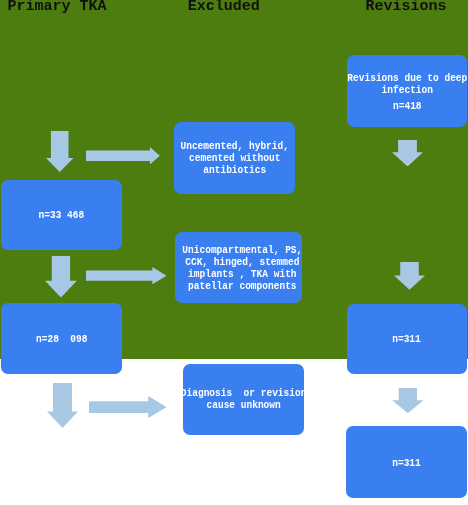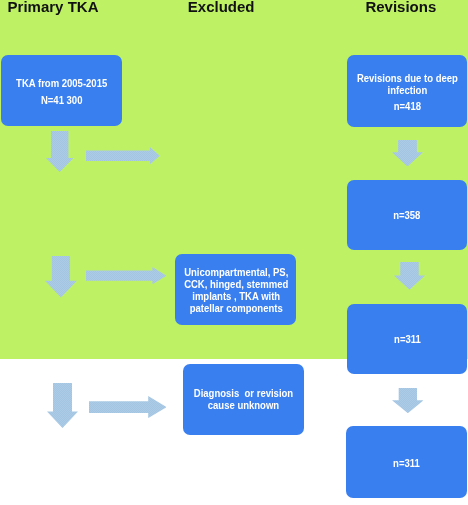--- a/index.html
+++ b/index.html
@@ -1,73 +1,79 @@
 <!DOCTYPE html>
 <html><head>
 <meta charset="utf-8">
 <title>Patient selection flowchart</title>
 <style>
   html,body{margin:0;padding:0;}
   body{width:468px;height:505px;background:#ffffff;overflow:hidden;
        font-family:"Liberation Sans",sans-serif;
        -webkit-font-smoothing:antialiased;}
-  #root{position:relative;width:468px;height:359px;background:#bef264;}
+  #root{position:relative;width:468px;height:359px;background:#4d7c0f;font-family:Liberation Mono, monospace;}
   .col-title{position:absolute;font-weight:bold;font-size:15px;color:#111111;
              white-space:nowrap;line-height:17px;}
   .node{position:absolute;background:#3a7ff0;border-radius:7px;
         display:flex;align-items:center;justify-content:center;}
   .node .txt{color:#ffffff;font-size:11px;font-weight:bold;
              text-align:center;transform:scaleX(0.865);}
   .node .ln{display:block;white-space:pre;}
   .node .ln.blank{height:4px;}
   svg.arrow{position:absolute;}
   svg.arrow polygon{fill:url(#ditherFill);}
 </style>
 </head>
 <body>
 
 <div id="root">
 
 <div class="col-title" style="left:7.6px;top:-2.2px;">Primary TKA</div>
 <div class="col-title" style="left:187.8px;top:-2.2px;">Excluded</div>
 <div class="col-title" style="left:365.4px;top:-2.2px;">Revisions</div>
 
-<div class="node" style="left:1.2px;top:55.4px;width:120.5px;height:71.0px;">
-      <div class="txt" style="line-height:16.8px;padding-top:2px;">
-        <span class="ln">TKA from 2005-2015</span>
-        <span class="ln">N=41 300</span>
+<div class="node" style="left:1.0px;top:180.0px;width:121.2px;height:70.2px;">
+      <div class="txt" style="line-height:11.9px;padding-top:2px;">
+        <span class="ln">n=33 468</span>
+      </div>
+    </div>
+<div class="node" style="left:1.0px;top:303.4px;width:121.2px;height:71.0px;">
+      <div class="txt" style="line-height:11.9px;padding-top:2px;">
+        <span class="ln">n=28  098</span>
       </div>
     </div>
 
-<div class="node" style="left:175.3px;top:254px;width:121.2px;height:71.4px;">
+<div class="node" style="left:174.4px;top:122.2px;width:121.0px;height:72.0px;">
+      <div class="txt" style="line-height:11.9px;padding-top:2px;">
+        <span class="ln">Uncemented, hybrid,</span>
+        <span class="ln">cemented without</span>
+        <span class="ln">antibiotics</span>
+      </div>
+    </div>
+<div class="node" style="left:175.3px;top:232px;width:121.2px;height:71.4px;padding-left:6px;">
       <div class="txt" style="line-height:11.9px;padding-top:2px;">
         <span class="ln">Unicompartmental, PS,</span>
         <span class="ln">CCK, hinged, stemmed</span>
         <span class="ln">implants , TKA with</span>
         <span class="ln">patellar components</span>
       </div>
     </div>
 <div class="node" style="left:183px;top:364.3px;width:121.0px;height:70.3px;">
       <div class="txt" style="line-height:11.9px;padding-top:1px;">
         <span class="ln">Diagnosis  or revision</span>
         <span class="ln">cause unknown</span>
       </div>
     </div>
 
 <div class="node" style="left:347.0px;top:55.4px;width:120.0px;height:71.2px;">
       <div class="txt" style="line-height:11.8px;padding-top:4px;">
         <span class="ln">Revisions due to deep</span>
         <span class="ln">infection</span>
         <span class="ln blank"></span>
         <span class="ln">n=418</span>
-      </div>
-    </div>
-<div class="node" style="left:347.0px;top:180.0px;width:120.0px;height:70.4px;">
-      <div class="txt" style="line-height:11.9px;padding-top:2px;">
-        <span class="ln">n=358</span>
       </div>
     </div>
 <div class="node" style="left:347.0px;top:304.0px;width:120.0px;height:70.2px;">
       <div class="txt" style="line-height:11.9px;padding-top:2px;">
         <span class="ln">n=311</span>
       </div>
     </div>
 <div class="node" style="left:346.2px;top:426.2px;width:121.0px;height:72.0px;">
       <div class="txt" style="line-height:11.9px;padding-top:3px;">
         <span class="ln">n=311</span>

